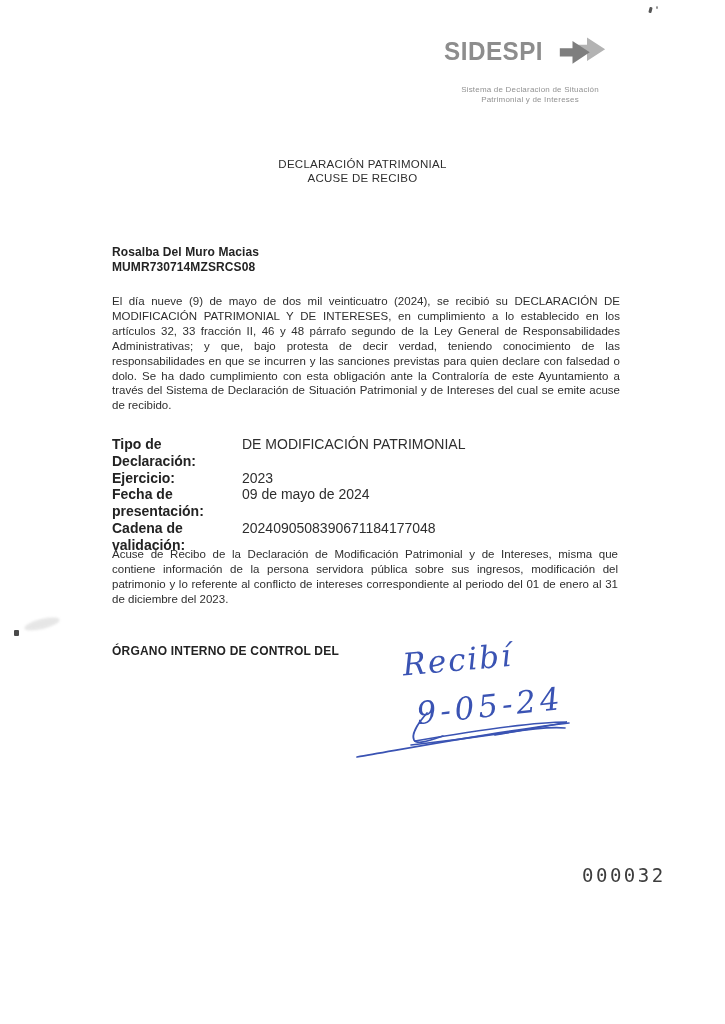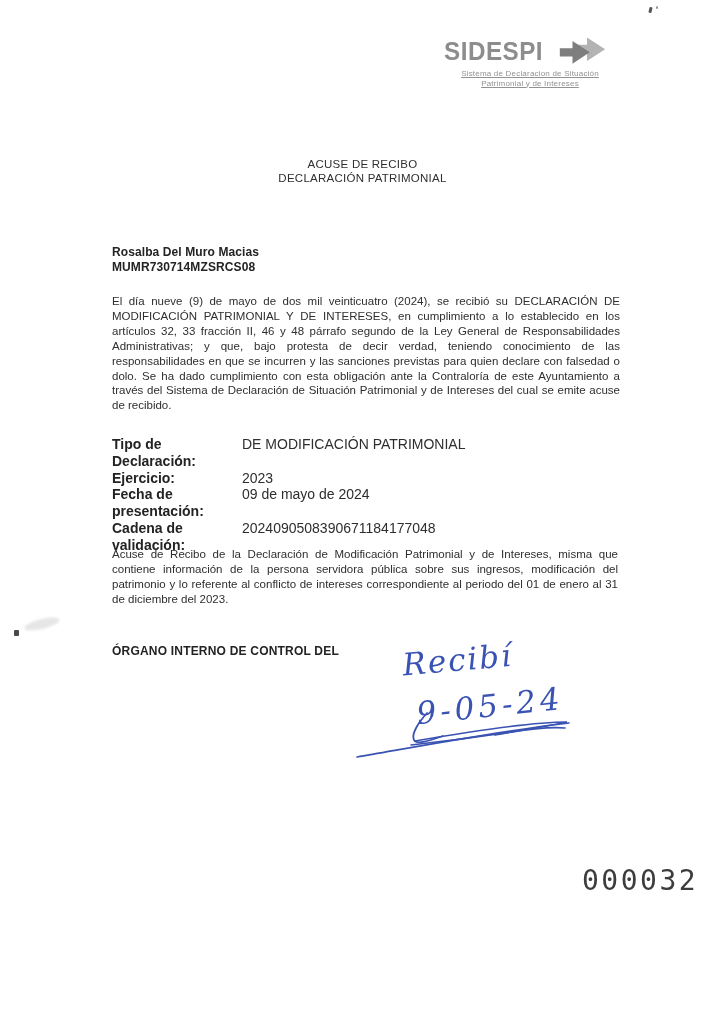--- a/index.html
+++ b/index.html
@@ -8,21 +8,21 @@
     font-family:"Liberation Sans",sans-serif;color:#2e2e2e;overflow:hidden;margin:0 auto;
   }
   
   .logo{position:absolute;left:441px;top:36px;width:178px;text-align:center;}
   .logo-row{display:flex;align-items:flex-start;justify-content:center;gap:12px;}
   .logo-text{
     font-size:25px;font-weight:bold;color:#8d8d8d;letter-spacing:0.5px;line-height:30px;
     transform:scaleX(.97);transform-origin:left center;
   }
   .logo-arrows{width:58px;height:32px;flex:0 0 auto;margin-top:-1px;}
-  .logo-tagline{font-size:8px;color:#929292;line-height:9.5px;margin-top:2px;letter-spacing:.2px;text-decoration:underline;}
+  .logo-tagline{font-size:8px;color:#929292;line-height:9.5px;margin-top:18px;letter-spacing:.2px;}
   
   .doc-title{position:absolute;left:0;right:0;top:157px;text-align:center;
     font-size:11.5px;line-height:14px;letter-spacing:.25px;color:#2f2f2f;}
   
   .declarant{position:absolute;left:112px;top:245px;font-size:12px;font-weight:bold;
     line-height:14.5px;color:#232323;letter-spacing:.1px;}
   
   .para{position:absolute;left:112px;width:508px;font-size:11.5px;line-height:14.9px;
     text-align:justify;margin:0;color:#2e2e2e;}
   .p1{top:294px;}
@@ -34,21 +34,21 @@
   .fvalue{color:#2e2e2e;}
   
   .office{position:absolute;left:112px;top:644px;font-size:12px;font-weight:bold;
     letter-spacing:.2px;color:#232323;}
   
   .handwriting{position:absolute;left:345px;top:618px;}
   .hw-text{font-family:"DejaVu Serif",serif;font-style:italic;fill:#3a53b3;}
   .hw-stroke{fill:none;stroke:#3a53b3;stroke-width:1.7;stroke-linecap:round;}
   
   .folio{position:absolute;left:582px;top:864px;font-family:"DejaVu Sans Mono",monospace;
-    font-size:28px;letter-spacing:2.5px;color:#3d3d3d;}
+    font-size:19px;letter-spacing:2.5px;color:#3d3d3d;}
   
   .speck{position:absolute;background:#565656;}
   .speck-tr1{left:649px;top:7px;width:3px;height:6px;transform:rotate(14deg);border-radius:1px;}
   .speck-tr2{left:656px;top:6px;width:2px;height:3px;background:#8f8f8f;border-radius:50%;}
   .speck-left{left:14px;top:630px;width:5px;height:6px;border-radius:1px;background:#4a4a4a;}
   .smudge-left{position:absolute;left:24px;top:619px;width:36px;height:10px;background:#cfcfcf;
     opacity:.5;border-radius:50%;transform:rotate(-14deg);filter:blur(1.2px);}
 </style>
 </head>
 <body>
@@ -68,22 +68,22 @@
         <path d="M2 14 h14 v-8 l19 12.5 -19 12.5 v-8 h-14 z" fill="#7e7e7e"></path>
       </svg>
     </div>
     <div class="logo-tagline">
       <div>Sistema de Declaracion de Situación</div>
       <div>Patrimonial y de Intereses</div>
     </div>
   </div>
 
   <div class="doc-title">
+    <div>DECLARACIÓN PATRIMONIAL</div>
     <div>ACUSE DE RECIBO</div>
-    <div>DECLARACIÓN PATRIMONIAL</div>
   </div>
 
   <div class="declarant">
     <div>Rosalba Del Muro Macias</div>
     <div>MUMR730714MZSRCS08</div>
   </div>
 
   <p class="para p1">El día nueve (9) de mayo de dos mil veinticuatro (2024), se recibió su DECLARACIÓN DE MODIFICACIÓN PATRIMONIAL Y DE INTERESES, en cumplimiento a lo establecido en los artículos 32, 33 fracción II, 46 y 48 párrafo segundo de la Ley General de Responsabilidades Administrativas; y que, bajo protesta de decir verdad, teniendo conocimiento de las responsabilidades en que se incurren y las sanciones previstas para quien declare con falsedad o dolo. Se ha dado cumplimiento con esta obligación ante la Contraloría de este Ayuntamiento a través del Sistema de Declaración de Situación Patrimonial y de Intereses del cual se emite acuse de recibido.</p>
 
   <div class="fields">

